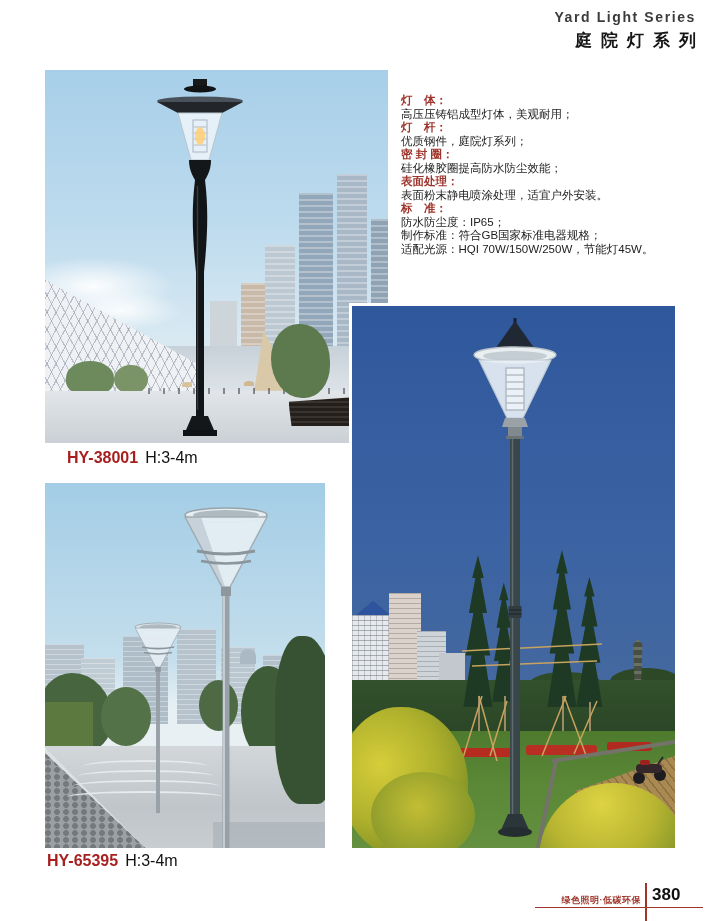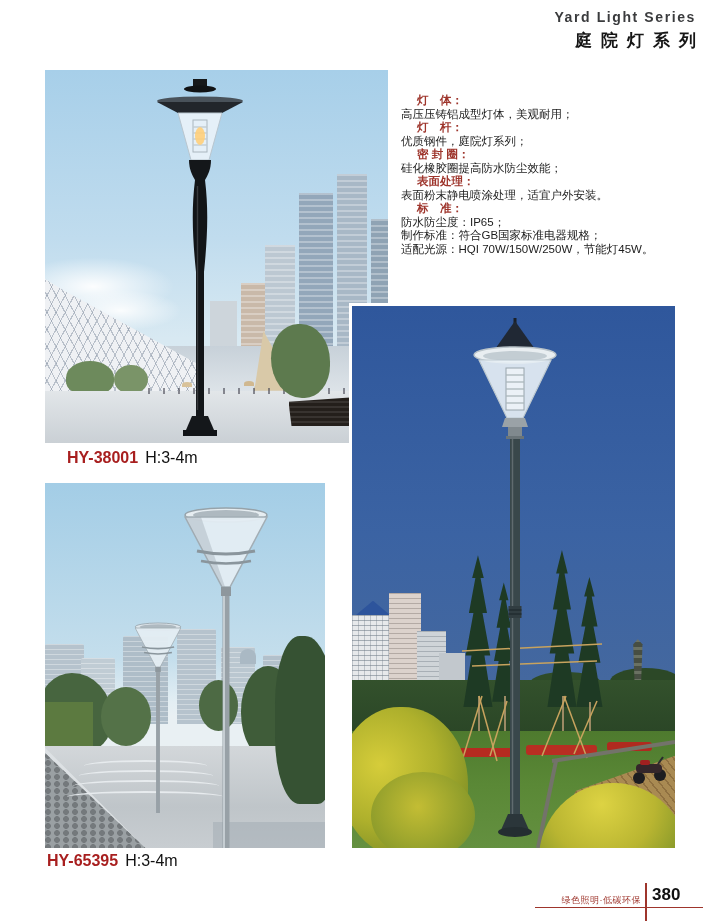--- a/index.html
+++ b/index.html
@@ -6,36 +6,36 @@
   .page{position:relative;width:710px;height:921px;background:#fff;overflow:hidden;
         font-family:"Liberation Sans","DejaVu Sans",sans-serif;}
 
   
   .hdr{position:absolute;top:9px;right:14px;text-align:right;}
   .hdr-en{font-size:14px;font-weight:bold;letter-spacing:1.6px;color:#3a3b3d;}
   .hdr-zh{font-size:17px;font-weight:bold;letter-spacing:9px;color:#161616;margin-top:4px;margin-right:-9px;}
 
   
   .specs{position:absolute;left:401px;top:94px;width:305px;font-size:11.5px;line-height:13.5px;color:#1c1c1c;}
-  .spec-h{color:#9e352c;font-weight:bold;margin-left:16px;}
+  .spec-h{color:#9e352c;font-weight:bold;}
   .spec-b{color:#1c1c1c;}
 
   
   .plabel{position:absolute;height:22px;font-size:16px;white-space:nowrap;}
   .plabel .model{color:#a81f1f;font-weight:bold;}
   .plabel .hgt{color:#121212;margin-left:7px;font-weight:500;}
   .lab1{left:47px;top:449px;margin-left:20px;}
   .lab2{left:47px;top:852px;}
   .lab3{left:352px;top:852px;}
 
   
   .foot{position:absolute;left:535px;top:881px;width:168px;height:40px;}
   .foot .hline{position:absolute;left:0;top:26px;width:168px;border-top:1.6px solid #9e352c;}
   .foot .vline{position:absolute;left:110px;top:2px;width:1.6px;height:38px;background:#9e352c;}
-  .foot .slogan{position:absolute;right:62px;top:13px;font-size:9px;font-weight:normal;color:#9e352c;letter-spacing:.5px;white-space:nowrap;}
+  .foot .slogan{position:absolute;right:62px;top:13px;font-size:9px;font-weight:bold;color:#9e352c;letter-spacing:.5px;white-space:nowrap;}
   .foot .pnum{position:absolute;left:117px;top:4px;font-size:17px;font-weight:bold;color:#111;}
 
   
   .photo{position:absolute;overflow:hidden;}
   .ph1{left:45px;top:70px;width:343px;height:373px;}
   .ph2{left:45px;top:483px;width:280px;height:365px;}
   .ph3{left:349px;top:303px;width:323px;height:542px;border:3px solid #fff;}
   .photo div{position:absolute;}
   .photo svg{position:absolute;}
 

